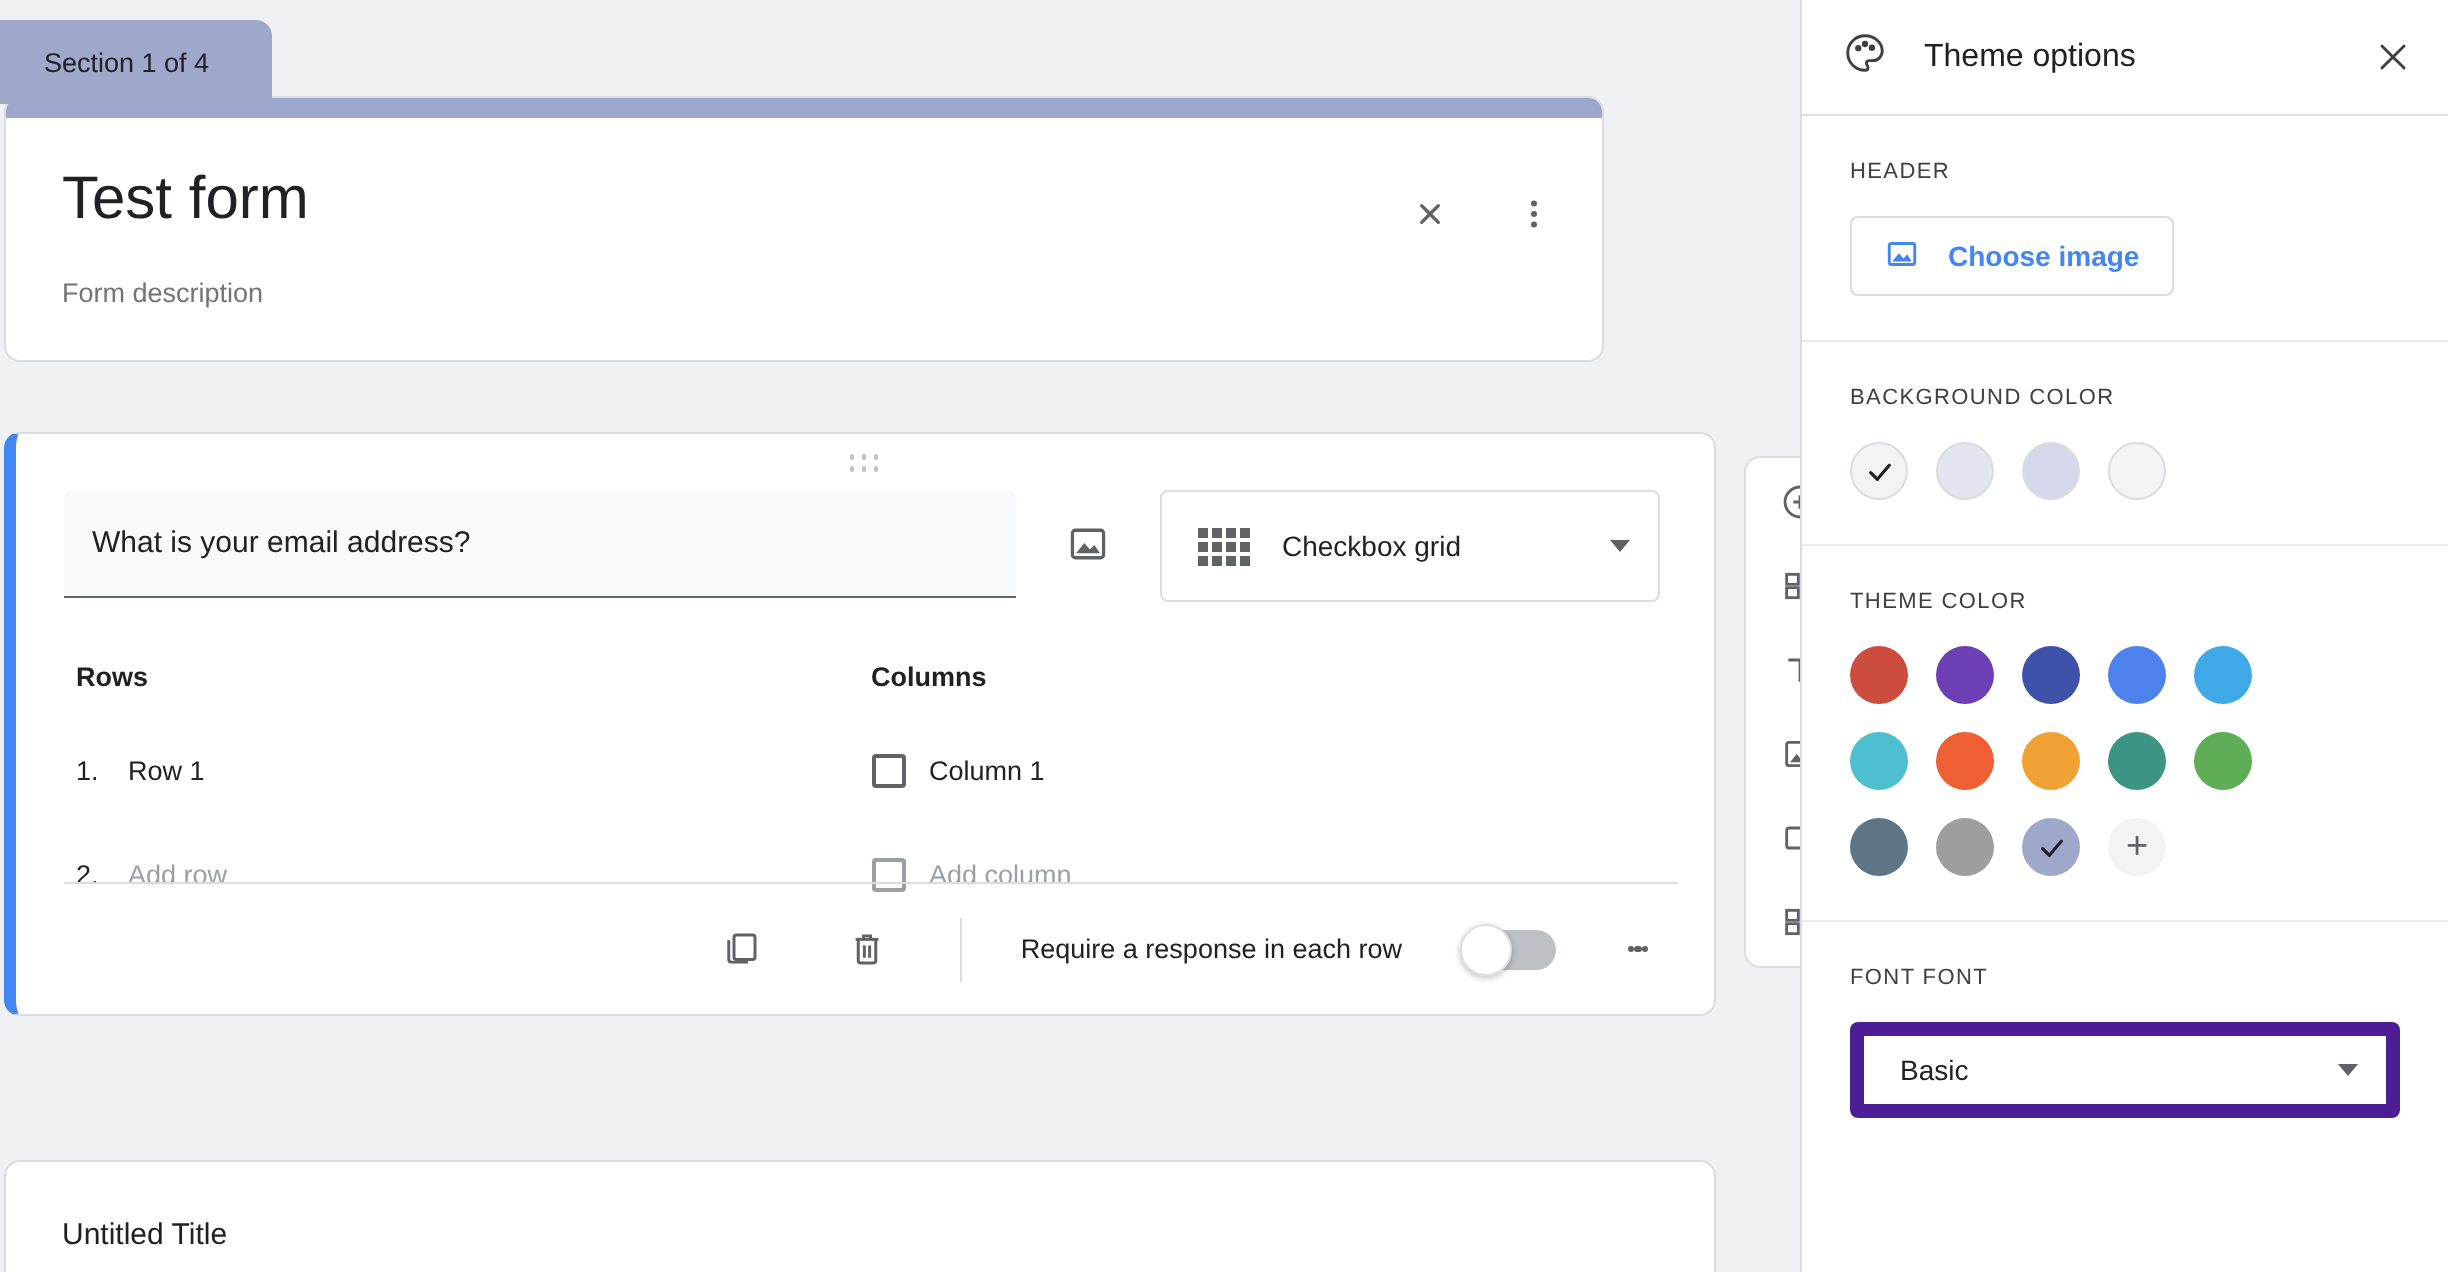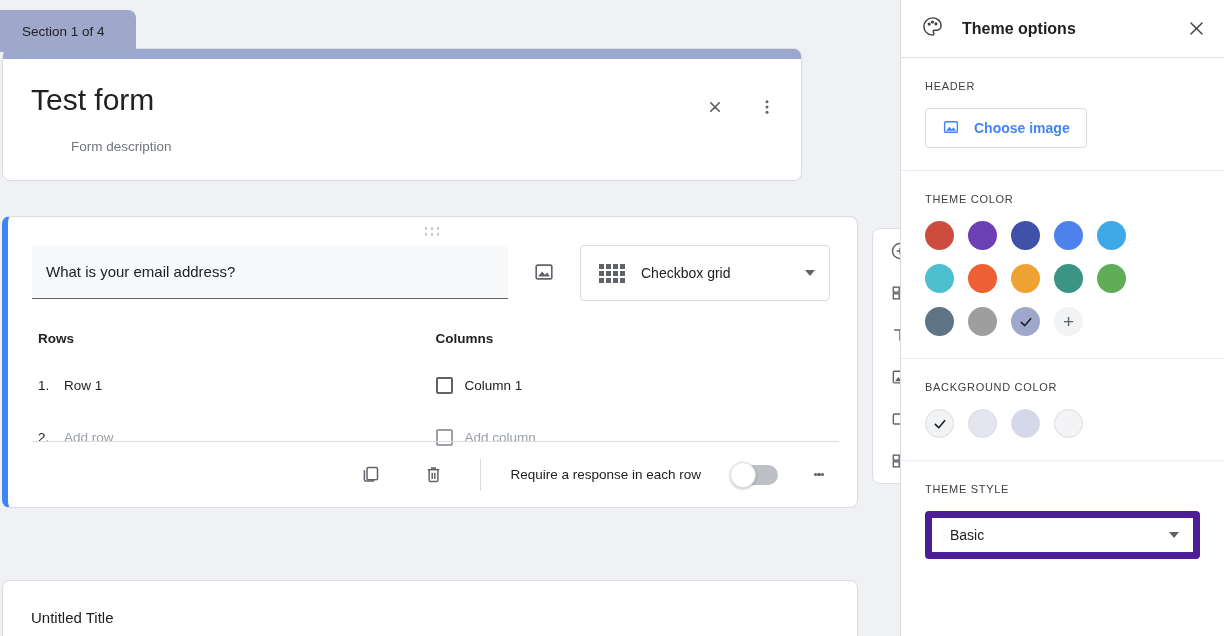--- a/index.html
+++ b/index.html
@@ -41,21 +41,21 @@
   .form-card-band {
     height: 10px; background: #9ba7cc;
   }
   .form-card-body { padding: 22px 28px 26px 28px; position: relative; }
   .form-title {
     font-size: 30px; font-weight: 400; color: #202124;
     letter-spacing: 0px; line-height: 38px;
   }
   .form-desc {
     margin-top: 20px;
-    font-size: 13.5px; color: #70757a; margin-left: 40px;
+    font-size: 13.5px; color: #70757a;
   }
   .card-head-actions {
     position: absolute; right: 22px; top: 36px;
     display: flex; align-items: center; gap: 28px;
   }
   .icon-btn {
     width: 24px; height: 24px;
     display: flex; align-items: center; justify-content: center;
     cursor: pointer; color: #5f6368;
   }
@@ -203,21 +203,21 @@
     background: #fff;
     border-left: 1px solid #dadce0;
     z-index: 5;
     overflow: hidden;
   }
   .panel-header {
     height: 58px; display: flex; align-items: center;
     padding: 0 16px 0 20px; gap: 18px;
     border-bottom: 1px solid #e0e0e0;
   }
-  .panel-title { flex: 1; font-size: 16px; color: #202124; font-weight: bold; }
+  .panel-title { flex: 1; font-size: 16px; color: #202124; }
   .panel-sec {
     padding: 22px 24px 22px 24px;
     border-bottom: 1px solid #e8eaed;
   }
   .sec-label {
     font-size: 11px; letter-spacing: .7px; color: #3c4043;
     font-weight: 400; margin-bottom: 16px;
   }
   .choose-img {
     display: inline-flex; align-items: center; gap: 14px;
@@ -455,20 +455,34 @@
     <div class="sec-label">HEADER</div>
     <div class="choose-img">
       <span>
         <svg width="18" height="18" viewBox="0 0 24 24" fill="none" stroke="#4285f4" stroke-width="1.9">
           <rect x="3.5" y="5" width="17" height="14" rx="1.5"></rect>
           <path d="M5.5 17 L10 11.5 L13 15 L15.5 12.2 L18.5 17 Z" fill="#4285f4" stroke="none"></path>
         </svg>
       </span>
       <span>Choose image</span>
     </div>
+  </div>
+
+  <div class="panel-sec">
+    <div class="sec-label">BACKGROUND COLOR</div>
+    <div class="bg-swatches" id="bg-swatches">
+        <div class="bg-sw" style="background: rgb(241, 243, 244);">
+          <svg width="16" height="16" viewBox="0 0 24 24" fill="none" stroke="#202124" stroke-width="2.4" stroke-linecap="round" stroke-linejoin="round">
+            <polyline points="5,12.5 10,17.5 19,7"></polyline>
+          </svg>
+        </div>
+        <div class="bg-sw" style="background: rgb(227, 229, 240);"></div>
+        <div class="bg-sw" style="background: rgb(213, 216, 234);"></div>
+        <div class="bg-sw" style="background: rgb(244, 244, 246);"></div>
+      </div>
   </div>
 
   <div class="panel-sec">
     <div class="sec-label">THEME COLOR</div>
     <div class="swatches" id="theme-swatches">
         <div class="sw" style="background: rgb(204, 77, 62);"></div>
         <div class="sw" style="background: rgb(108, 63, 181);"></div>
         <div class="sw" style="background: rgb(63, 81, 168);"></div>
         <div class="sw" style="background: rgb(77, 130, 236);"></div>
         <div class="sw" style="background: rgb(63, 169, 232);"></div>
@@ -481,34 +495,20 @@
         <div class="sw" style="background: rgb(158, 158, 158);"></div>
         <div class="sw sel" style="background: rgb(159, 168, 202);">
           <svg width="16" height="16" viewBox="0 0 24 24" fill="none" stroke="#202124" stroke-width="2.4" stroke-linecap="round" stroke-linejoin="round">
             <polyline points="5,12.5 10,17.5 19,7"></polyline>
           </svg>
         </div>
         <div class="sw plus" style="background: rgb(241, 243, 244);">+</div>
       </div>
   </div>
 
-  <div class="panel-sec">
-    <div class="sec-label">BACKGROUND COLOR</div>
-    <div class="bg-swatches" id="bg-swatches">
-        <div class="bg-sw" style="background: rgb(241, 243, 244);">
-          <svg width="16" height="16" viewBox="0 0 24 24" fill="none" stroke="#202124" stroke-width="2.4" stroke-linecap="round" stroke-linejoin="round">
-            <polyline points="5,12.5 10,17.5 19,7"></polyline>
-          </svg>
-        </div>
-        <div class="bg-sw" style="background: rgb(227, 229, 240);"></div>
-        <div class="bg-sw" style="background: rgb(213, 216, 234);"></div>
-        <div class="bg-sw" style="background: rgb(244, 244, 246);"></div>
-      </div>
-  </div>
-
   <div class="panel-sec" style="border-bottom:none;">
-    <div class="sec-label">THEME STYLE</div>
+    <div class="sec-label">FONT FONT</div>
     <div class="font-select">
       <span class="label">Basic</span>
       <span class="caret"></span>
     </div>
   </div>
 </div>
 
 </body></html>

